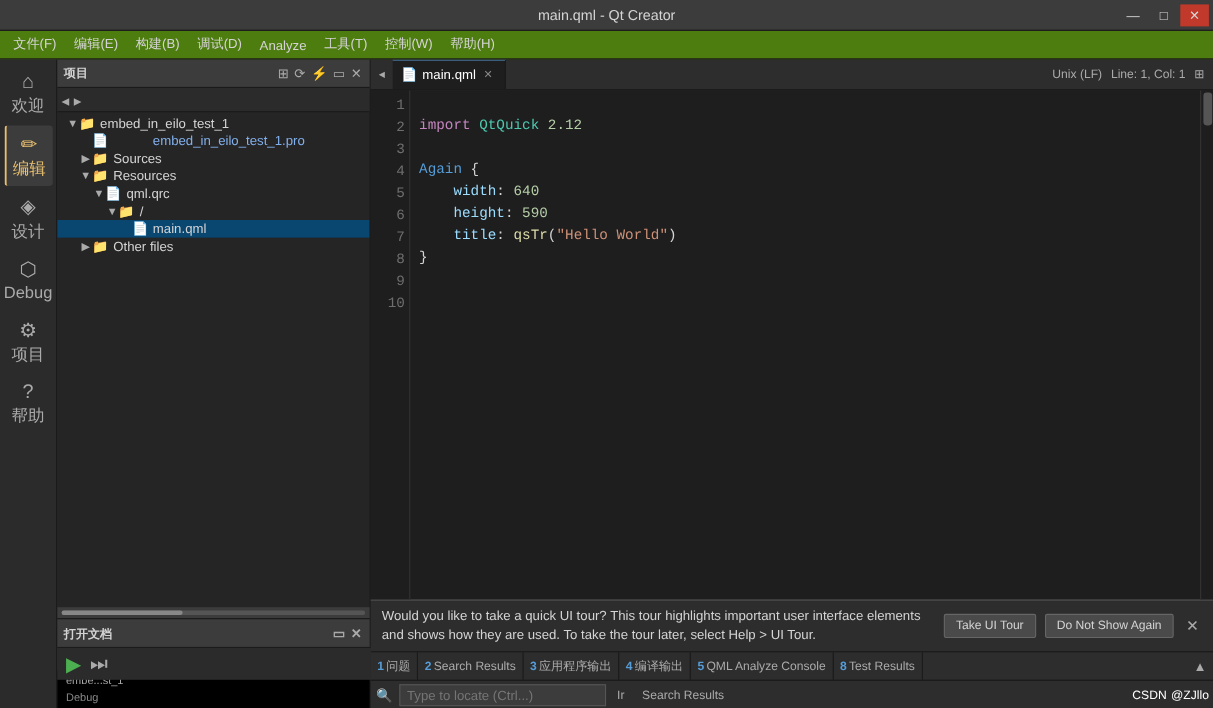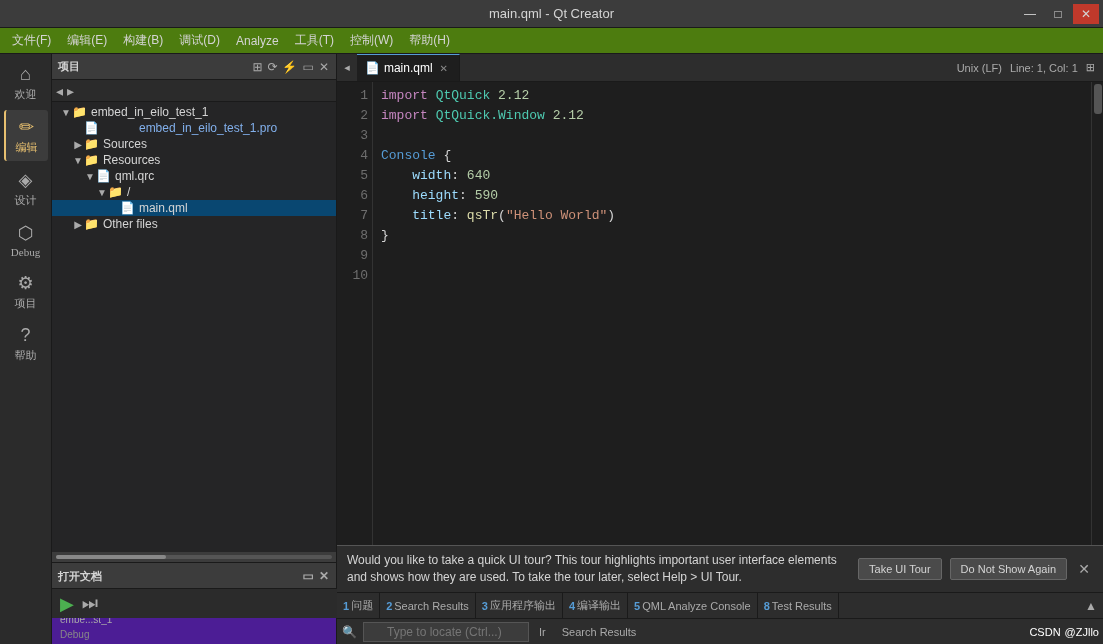--- a/index.html
+++ b/index.html
@@ -91,21 +91,21 @@
       align-items: center;
       padding: 6px 2px;
       cursor: pointer;
       color: #aaa;
       font-size: 10px;
       border-radius: 3px;
       gap: 2px;
     }
     .icon-sidebar-item.active { background: #3c3c3c; color: #e8c070; border-left: 2px solid #e8c070; }
     .icon-sidebar-item .icon-symbol { font-size: 18px; }
-    .icon-sidebar-item .icon-label { font-size: 11px; text-align: right; font-family: Liberation Serif, serif; }
+    .icon-sidebar-item .icon-label { font-size: 15px; text-align: right; }
 
     
     .panel-area {
       display: flex;
       flex: 1;
       flex-direction: row;
       overflow: hidden;
     }
 
     
@@ -277,21 +277,21 @@
       padding: 4px 4px 4px 0;
       text-align: right;
       border-right: 1px solid #333;
       user-select: none;
     }
     .code-content {
       flex: 1;
       font-family: 'Courier New', monospace;
       font-size: 13px;
       line-height: 20px;
-      padding: 4px 8px;
+      padding: 22px 8px;
       overflow: auto;
       color: #d4d4d4;
     }
     .code-line { white-space: pre; height: 20px; display: block; }
     .kw-import { color: #c586c0; }
     .kw-module { color: #4ec9b0; }
     .kw-window { color: #569cd6; }
     .kw-true { color: #569cd6; }
     .kw-num { color: #b5cea8; }
     .kw-prop { color: #9cdcfe; }
@@ -364,23 +364,23 @@
       display: flex;
       align-items: center;
       padding: 0 4px;
       gap: 4px;
       border-top: 1px solid #1a1a1a;
     }
     .search-input {
       background: #3c3c3c;
       border: 1px solid #555;
       color: #d4d4d4;
-      padding: 2px 23px;
-      font-size: 12px;
-      width: 166px;
+      padding: 2px 6px;
+      font-size: 12px;
+      width: 188px;
       height: 20px;
       outline: none;
     }
     .search-icon-wrap {
       width: 18px;
       height: 18px;
       display: flex;
       align-items: center;
       justify-content: center;
       color: #aaa;
@@ -530,21 +530,21 @@
             <span class="panel-icon">▭</span>
             <span class="panel-icon">✕</span>
           </div>
         </div>
         <div class="open-doc-item selected">
           <span style="color:#e8c070;margin-right:4px;">📄</span>
           <span>main.qml</span>
         </div>
       </div>
 
-      <div style="border-top:1px solid #1a1a1a; padding:4px 8px; background:#4c1d95; display:flex; flex-direction:column; gap:4px;">
+      <div style="border-top:1px solid #1a1a1a; padding:4px 8px; background:#000000; display:flex; flex-direction:column; gap:4px;">
         <div style="display:flex;align-items:center;gap:4px;color:#aaa;font-size:10px;">
           <span>embe...st_1</span>
         </div>
         <div style="display:flex;align-items:center;gap:6px;">
           <span style="color:#888;font-size:10px;">Debug</span>
         </div>
       </div>
 
     </div>
 
@@ -572,23 +572,22 @@
           <div style="height:20px;">4</div>
           <div style="height:20px;">5</div>
           <div style="height:20px;">6</div>
           <div style="height:20px;">7</div>
           <div style="height:20px;">8</div>
           <div style="height:20px;">9</div>
           <div style="height:20px;">10</div>
         </div>
         <div class="code-content">
           <span class="code-line"><span class="kw-import">import</span> <span class="kw-module">QtQuick</span> <span class="kw-num">2.12</span></span>
-          <span class="code-line"><span class="kw-import">import</span> <span class="kw-module">QtQuick.Window</span> <span class="kw-num">2.12</span></span>
           <span class="code-line"></span>
-          <span class="code-line"><span class="kw-window">Console</span> <span class="kw-brace">{</span></span>
+          <span class="code-line"><span class="kw-window">Again</span> <span class="kw-brace">{</span></span>
           <span class="code-line">    <span class="kw-prop">width</span>: <span class="kw-num">640</span></span>
           <span class="code-line">    <span class="kw-prop">height</span>: <span class="kw-num">590</span></span>
           <span class="code-line">    <span class="kw-prop">title</span>: <span class="kw-fn">qsTr</span>(<span class="kw-string">"Hello World"</span>)</span>
           <span class="code-line"><span class="kw-brace">}</span></span>
           <span class="code-line"></span>
         </div>
         <div class="editor-vscroll">
           <div class="vscroll-thumb"></div>
         </div>
       </div>

